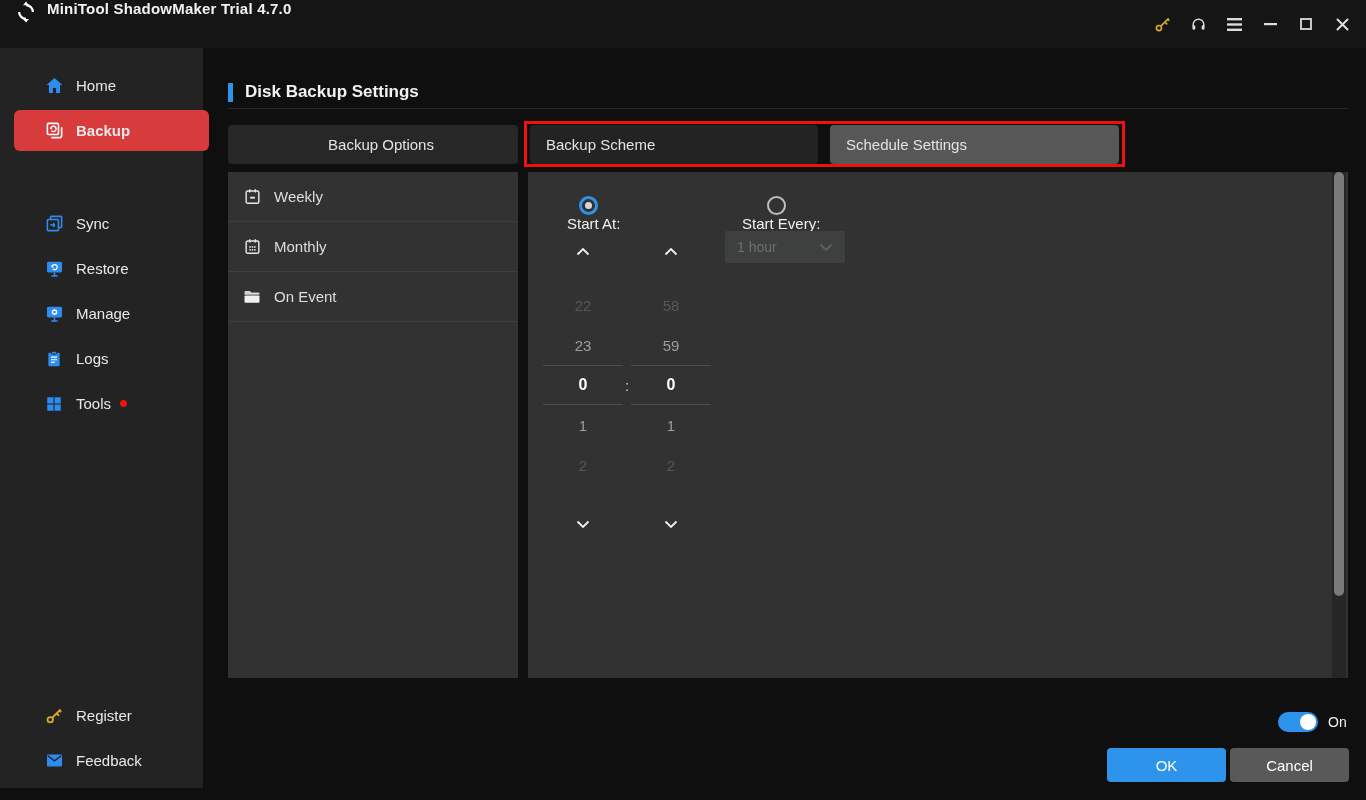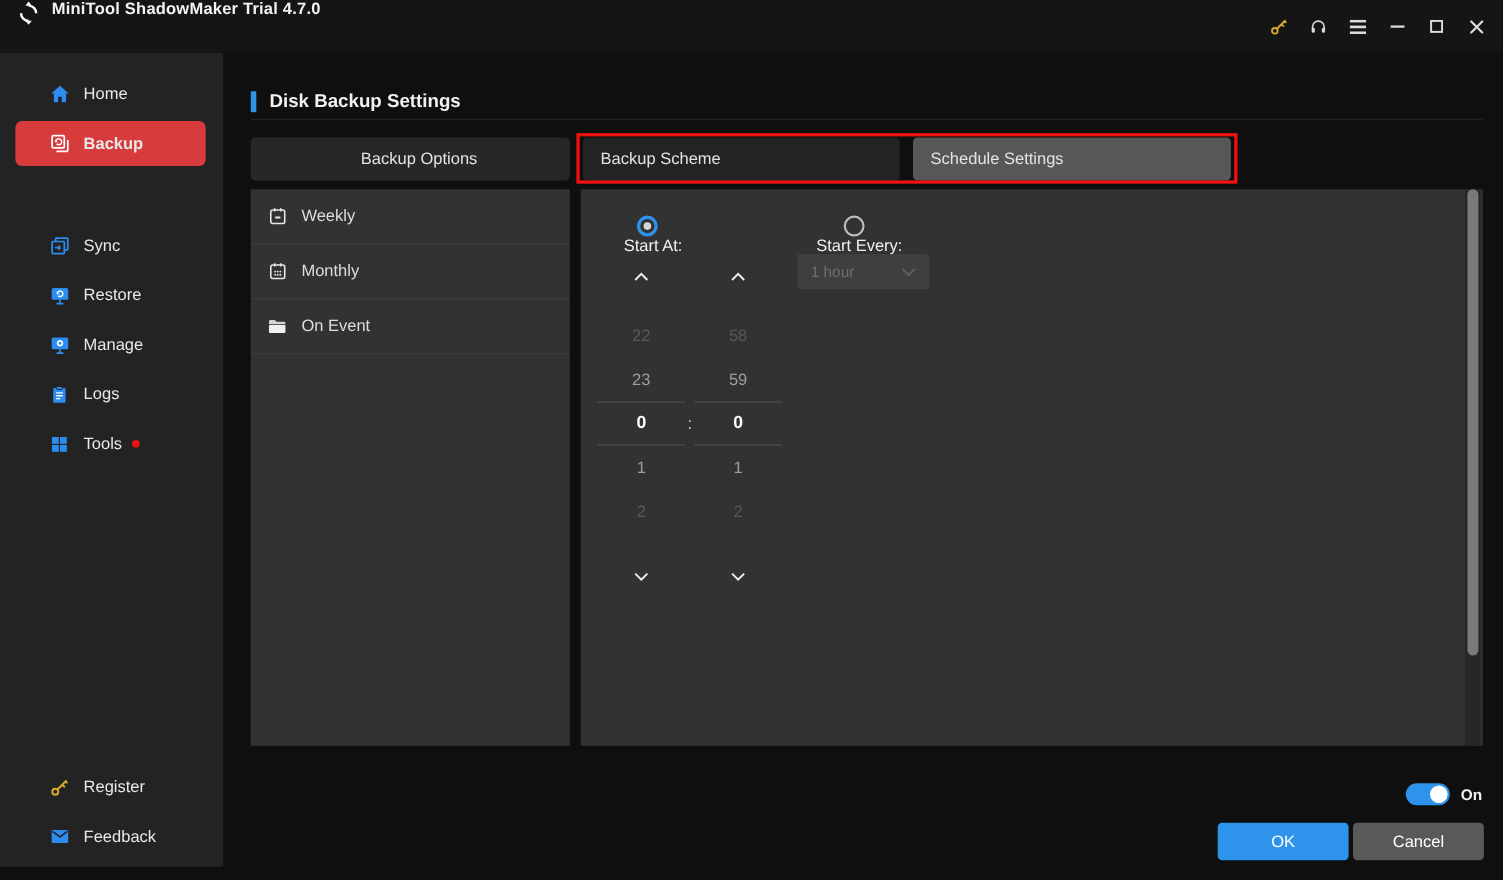--- a/index.html
+++ b/index.html
@@ -13,21 +13,21 @@
   .logo { width:24px; height:24px; display:flex; align-items:center; justify-content:center; }
   .win-title { color:#f2f2f2; font-size:15px; font-weight:bold; margin-left:9px; letter-spacing:.2px; }
   .tb-icons { position:absolute; right:6px; top:0; height:48px; display:flex; align-items:center; }
   .tb-btn { width:36px; height:48px; display:flex; align-items:center; justify-content:center; cursor:pointer; }
 
   
   .sidebar { position:absolute; top:48px; left:0; width:203px; height:740px; background:#232323; }
   .side-item { position:absolute; left:0; width:203px; height:45px; display:flex; align-items:center;
     padding-left:44px; cursor:pointer; color:#e8e8e8; font-size:15px; }
   .side-item .ic { width:20px; height:20px; margin-right:12px; display:flex; align-items:center; justify-content:center; flex:none; }
-  .side-item.active { left:14px; width:173px; height:41px; background:#d83b3b; border-radius:6px;
+  .side-item.active { left:14px; width:195px; height:41px; background:#d83b3b; border-radius:6px;
     padding-left:30px; font-weight:bold; }
   .dot { width:7px; height:7px; border-radius:50%; background:#ee1111; margin-left:9px; }
 
   
   .page-head { position:absolute; left:228px; top:82px; display:flex; align-items:center; }
   .accent-bar { width:5px; height:19px; background:#2e93ea; margin-right:12px; }
   .page-title { color:#f2f2f2; font-size:17px; font-weight:bold; }
   .head-line { position:absolute; left:228px; top:108px; width:1120px; height:1px; background:#262626; }
 
   .tab { position:absolute; top:125px; height:39px; border-radius:4px; display:flex; align-items:center;
@@ -74,21 +74,21 @@
   .t-gap { height:21px; }
   .t-gap2 { height:26px; }
   .colon { position:absolute; left:95px; top:193px; width:8px; height:40px; display:flex; align-items:center;
     justify-content:center; color:#cfcfcf; font-size:15px; }
 
   
   .toggle { position:absolute; left:1278px; top:712px; width:40px; height:20px; border-radius:10px;
     background:#2e93ea; cursor:pointer; }
   .knob { position:absolute; right:2px; top:2px; width:16px; height:16px; border-radius:50%; background:#ffffff; }
   .toggle-label { position:absolute; left:1328px; top:712px; height:20px; line-height:20px;
-    color:#f2f2f2; font-size:14px;font-weight:bold; }
+    color:#f2f2f2; font-size:14px; }
   .btn { position:absolute; top:748px; width:119px; height:34px; border-radius:4px; border:none;
     font-size:15px; color:#ffffff; cursor:pointer; font-family:"Liberation Sans", sans-serif;
     display:flex; align-items:center; justify-content:center; }
   .btn-ok { left:1107px; background:#2e93ea; }
   .btn-cancel { left:1230px; background:#595959; }
 </style>
 </head>
 <body>
 
 <div class="window">

